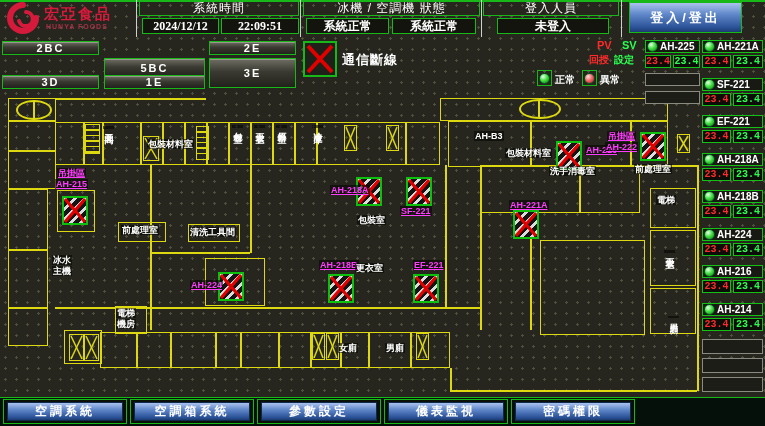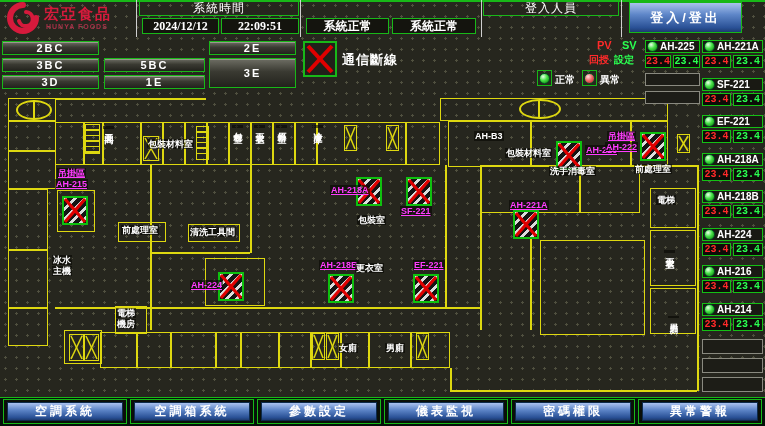--- a/index.html
+++ b/index.html
@@ -71,24 +71,26 @@
 
   <div class="vsep" style="left:136px"></div>
   <div class="vsep" style="left:300px"></div>
   <div class="vsep" style="left:481px"></div>
   <div class="vsep" style="left:621px"></div>
 
   <div class="tcell" style="left:139px;top:1px;width:160px;height:15px">系統時間</div>
   <div class="vcell" style="left:142px;top:18px;width:77px;height:16px">2024/12/12</div>
   <div class="vcell" style="left:221px;top:18px;width:78px;height:16px">22:09:51</div>
 
+  <div class="tcell" style="left:303px;top:1px;width:177px;height:15px">冰機 / 空調機 狀態</div>
   <div class="vcell" style="left:306px;top:18px;width:83px;height:16px">系統正常</div>
   <div class="vcell" style="left:392px;top:18px;width:84px;height:16px">系統正常</div>
 
   <div class="tcell" style="left:483px;top:1px;width:136px;height:15px">登入人員</div>
+  <div class="vcell" style="left:497px;top:18px;width:112px;height:16px">未登入</div>
   <div class="btn-blue" id="login-btn">登入/登出</div>
 
   <div class="commx">
     <svg width="28" height="30">
       <line x1="2" y1="2" x2="26" y2="28" stroke="#e00000" stroke-width="4"></line>
       <line x1="26" y1="2" x2="2" y2="28" stroke="#e00000" stroke-width="4"></line>
     </svg>
   </div>
   <div class="commlabel">通信斷線</div>
 
@@ -102,22 +104,21 @@
     </div>
   <div class="ledlabel" style="left:555px;top:73px">正常</div>
   <div class="ledbox" style="left:582px;top:70px">
       <span class="led red"></span>
     </div>
   <div class="ledlabel" style="left:600px;top:73px">異常</div>
 
   <div id="navbar"></div>
 <div class="btn-gray" style="position: absolute; left: 2px; top: 41px; width: 97px; height: 14px;">2BC</div>
     <div class="btn-gray" style="position: absolute; left: 209px; top: 41px; width: 87px; height: 14px;">2E</div>
-    <div class="btn-gray" style="position: absolute; left: 2px; top: 58px; width: 97px; height: 14px;">3BC</div>
-    <div class="btn-gray" style="position: absolute; left: 104px; top: 58px; width: 101px; height: 14px;">5BC</div>
+    <div class="btn-gray" style="position: absolute; left: 104px; top: 58px; width: 101px; height: 20px;">5BC</div>
     <div class="btn-gray" style="position: absolute; left: 209px; top: 58px; width: 87px; height: 30px;">3E</div>
     <div class="btn-gray" style="position: absolute; left: 2px; top: 75px; width: 97px; height: 14px;">3D</div>
     <div class="btn-gray" style="position: absolute; left: 104px; top: 75px; width: 101px; height: 14px;">1E</div>
     <div class="wall" style="position: absolute; left: 8px; top: 98px; width: 48px; height: 23px;"></div>
     <div class="wline" style="position: absolute; left: 56px; top: 98px; width: 150px; height: 2px;"></div>
     <div class="wall" style="position: absolute; left: 8px; top: 121px; width: 48px; height: 68px;"></div>
     <div class="wline" style="position: absolute; left: 8px; top: 150px; width: 48px; height: 2px;"></div>
     <div class="wall" style="position: absolute; left: 8px; top: 189px; width: 40px; height: 61px;"></div>
     <div class="wall" style="position: absolute; left: 8px; top: 250px; width: 40px; height: 58px;"></div>
     <div class="wall" style="position: absolute; left: 8px; top: 308px; width: 40px; height: 38px;"></div>
@@ -388,16 +389,13 @@
     </div>
     <div class="navsec" style="position: absolute; left: 130px; top: 399px; width: 124px; height: 25px;">
       <div class="btn-blue" style="position: absolute; left: 3px; top: 2px; width: 116px; height: 19px;">空調箱系統</div>
     </div>
     <div class="navsec" style="position: absolute; left: 384px; top: 399px; width: 124px; height: 25px;">
       <div class="btn-blue" style="position: absolute; left: 3px; top: 2px; width: 116px; height: 19px;">儀表監視</div>
     </div>
     <div class="navsec" style="position: absolute; left: 511px; top: 399px; width: 124px; height: 25px;">
       <div class="btn-blue" style="position: absolute; left: 3px; top: 2px; width: 116px; height: 19px;">密碼權限</div>
     </div>
-    <div class="navsec" style="position: absolute; left: 638px; top: 399px; width: 124px; height: 25px;">
-      <div class="btn-blue" style="position: absolute; left: 3px; top: 2px; width: 116px; height: 19px;">異常警報</div>
-    </div>
   </div>
 
 </body></html>

